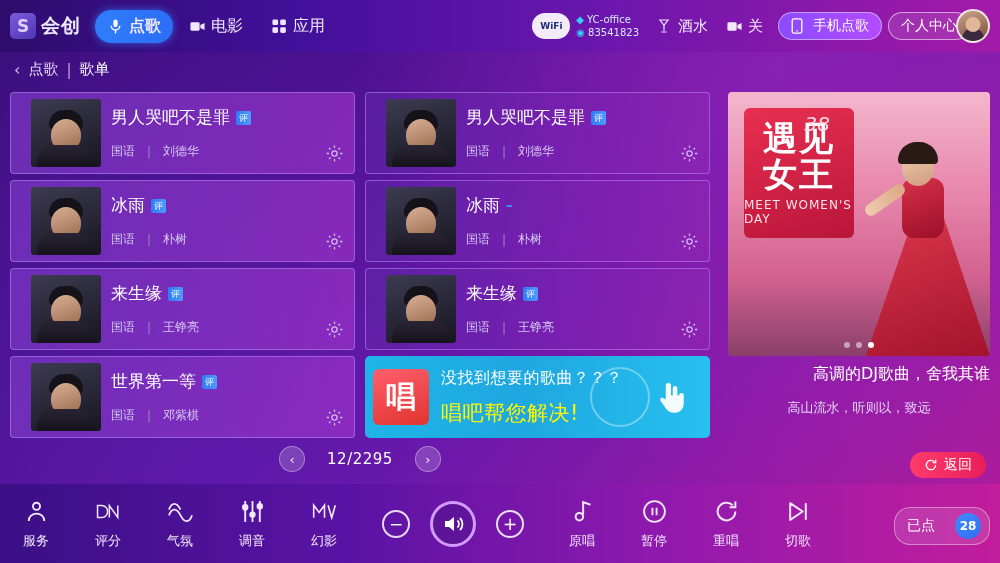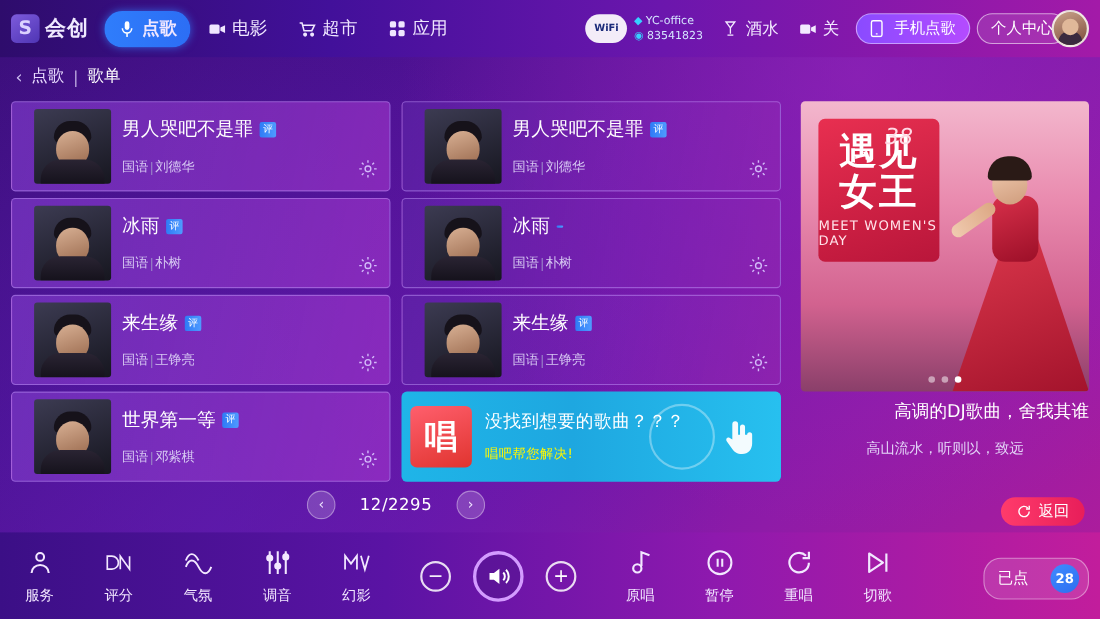--- a/index.html
+++ b/index.html
@@ -153,21 +153,21 @@
     font-size: 17px; color: #ffffff; display: flex; align-items: center; gap: 6px;
     white-space: nowrap;
   }
   .tag {
     font-size: 9px; line-height: 12px; padding: 1px 3px;
     border-radius: 2px; color: #fff;
     background: linear-gradient(90deg,#2e7bf6,#4f9bff);
   }
   .song-sub {
     margin-top: 14px; font-size: 12px; color: #d6c8f2;
-    display: flex; align-items: center; gap: 1px; white-space: nowrap;
+    display: flex; align-items: center; gap: 12px; white-space: nowrap;
   }
   .song-sub .bar { color: #9b86c8; }
   .gear {
     position: absolute; right: 10px; bottom: 10px;
     width: 19px; height: 19px; opacity: .92;
   }
 
   
   .promo {
     grid-column: 2; grid-row: 4;
@@ -177,21 +177,21 @@
     cursor: pointer;
   }
   .promo-ico {
     width: 56px; height: 56px; flex: none; border-radius: 6px;
     background: linear-gradient(160deg,#ff5f6d,#e0342f);
     display: flex; align-items: center; justify-content: center;
     color: #fff; font-size: 30px; font-weight: bold;
   }
   .promo-txt { margin-left: 12px; }
   .promo-l1 { font-size: 16px; color: #fff; letter-spacing: .5px; }
-  .promo-l2 { font-size: 12px; color: #fff700; margin-top: 10px; letter-spacing: .5px; }
+  .promo-l2 { font-size: 21px; color: #fff700; margin-top: 10px; letter-spacing: .5px; }
   .promo-hand {
     position: absolute; right: 18px; top: 50%; transform: translateY(-50%);
     width: 42px; height: 42px; opacity: .95;
   }
   .promo-circle {
     position:absolute; right: 60px; top: 50%; transform: translateY(-50%);
     width: 60px; height: 60px; border-radius: 50%;
     border: 2px solid rgba(255,255,255,.35);
   }
 
@@ -346,30 +346,20 @@
         <span>点歌</span>
       </div>
       <div class="nav-item">
         <span class="nav-ico">
           <svg width="17" height="17" viewBox="0 0 24 24" fill="#efe6ff">
               <rect x="2" y="6" width="13" height="12" rx="2"></rect>
               <path d="M16 10l6-3v10l-6-3z"></path>
             </svg>
         </span>
         <span>电影</span>
-      </div>
-      <div class="nav-item">
-        <span class="nav-ico">
-          <svg width="17" height="17" viewBox="0 0 24 24" fill="none" stroke="#efe6ff" stroke-width="2">
-              <path d="M2 4h3l2.6 10h10L21 7H6"></path>
-              <circle cx="9" cy="19" r="1.6" fill="#efe6ff"></circle>
-              <circle cx="18" cy="19" r="1.6" fill="#efe6ff"></circle>
-            </svg>
-        </span>
-        <span>超市</span>
       </div>
       <div class="nav-item">
         <span class="nav-ico">
           <svg width="17" height="17" viewBox="0 0 24 24" fill="#efe6ff">
               <rect x="2" y="2" width="8" height="8" rx="2"></rect>
               <rect x="13" y="2" width="8" height="8" rx="2"></rect>
               <rect x="2" y="13" width="8" height="8" rx="2"></rect>
               <rect x="13" y="13" width="8" height="8" rx="2"></rect>
             </svg>
         </span>

